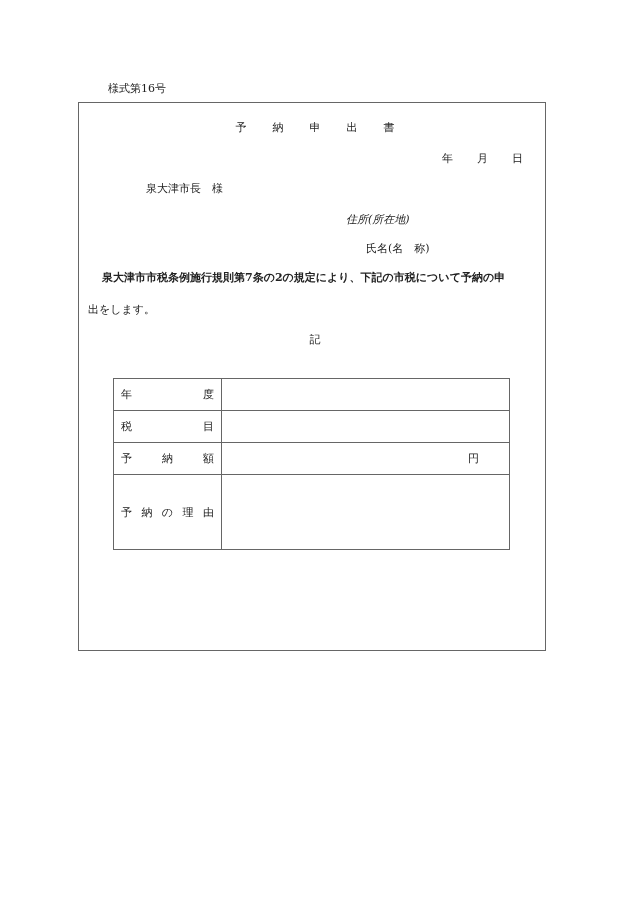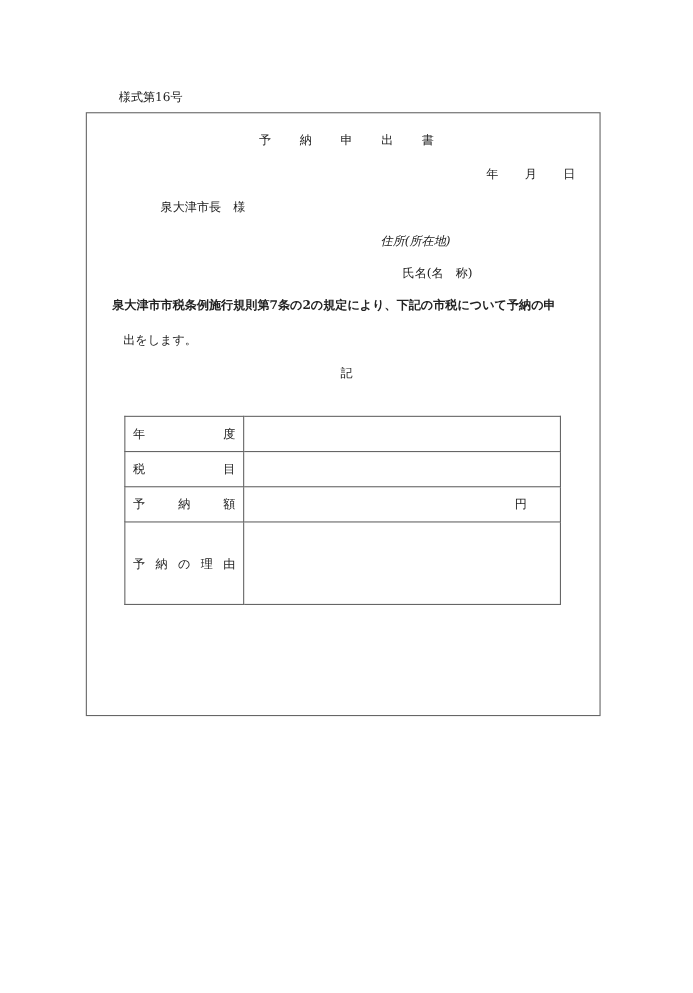--- a/index.html
+++ b/index.html
@@ -18,21 +18,21 @@
   .spaced { letter-spacing: 0; }
   .spaced span { display: inline-block; }
   #title { left: 0; top: 122px; width: 630px; text-align: center; }
   #title span { margin: 0 13px; }
   #date { top: 153px; left: 442px; }
   #date span { display: inline-block; width: 35px; }
   #addressee { left: 102px; top: 183px; margin-left: 44px; }
   #address-label { left: 346px; top: 214px; font-style: italic; }
   #name-label { left: 346px; top: 243px; margin-left: 20px; }
   #body-line1 { left: 102px; top: 272px; font-weight: bold; }
-  #body-line2 { left: 88px; top: 304px; margin-left: 24px; }
+  #body-line2 { left: 88px; top: 304px; }
   #ki { left: 0; top: 334px; width: 630px; text-align: center; }
 
   #details-table {
     position: absolute; left: 113px; top: 378px; width: 397px;
     border-collapse: collapse;
   }
   #details-table td {
     border: 1px solid #666666; padding: 0; vertical-align: middle;
     font-size: 11px;
   }

